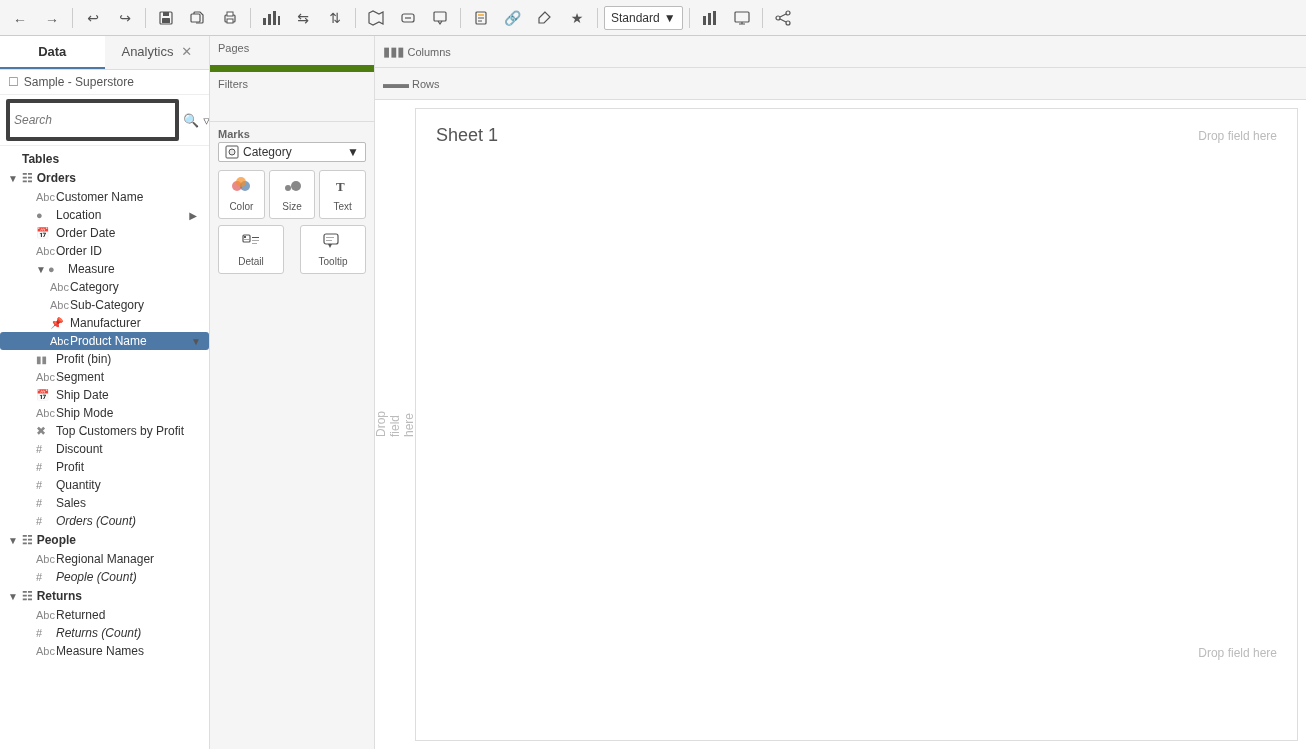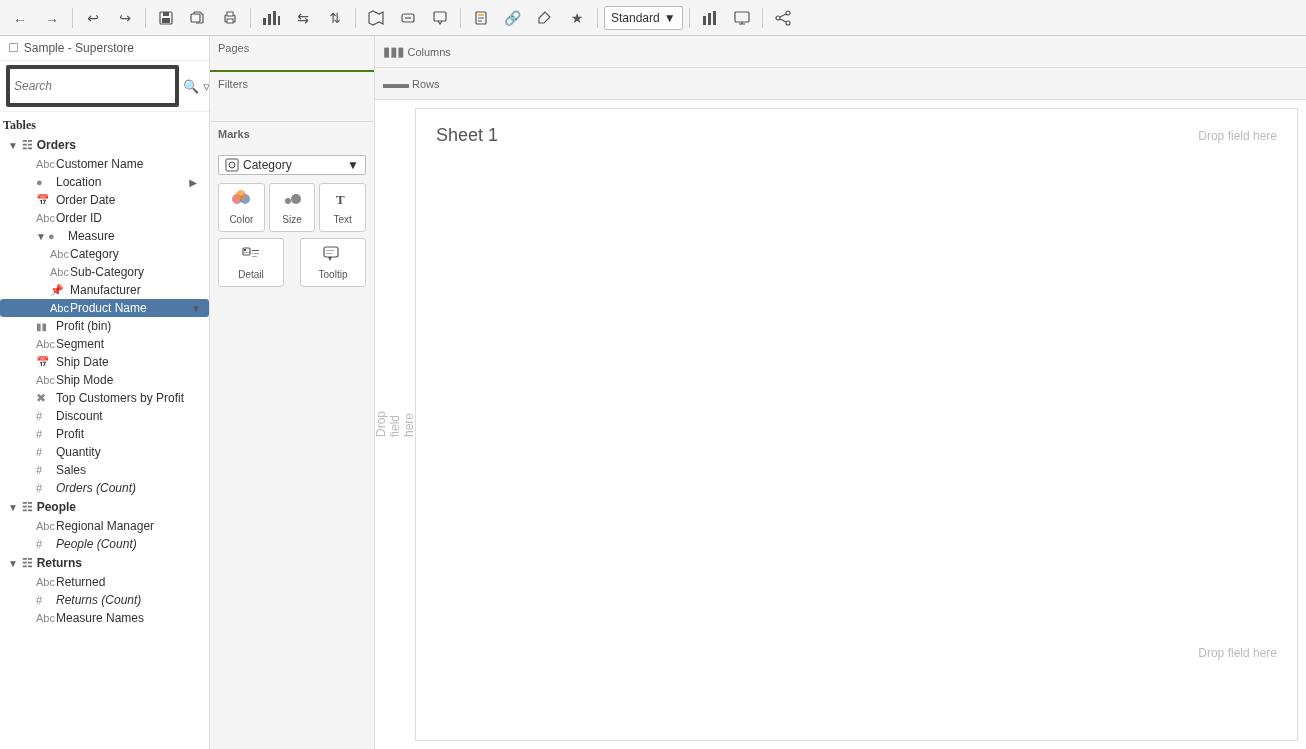--- a/index.html
+++ b/index.html
@@ -102,25 +102,24 @@
       font-size: 12px;
       outline: none;
       font-style: italic;
     }
     .search-icon-btn { cursor: pointer; color: #666; font-size: 13px; }
     .filter-icon-btn { cursor: pointer; color: #666; font-size: 13px; }
     .grid-icon-btn { cursor: pointer; color: #666; font-size: 13px; }
 
     
     .tables-heading {
-      padding: 6px 8px 2px 3px;
+      padding: 6px 8px 2px 22px;
       font-weight: 700;
       font-size: 12px;
       color: #333;
-      font-family: Liberation Serif, serif;
     }
 
     
     .field-list {
       flex: 1;
       overflow-y: auto;
       padding-bottom: 10px;
     }
 
     .table-group {}
@@ -187,21 +186,21 @@
       margin-bottom: 2px;
     }
 
     .marks-section {
       padding: 6px 8px;
       flex: 1;
     }
     .marks-label {
       font-size: 11px;
       color: #666;
-      margin-bottom: 15px;
+      margin-bottom: 2px;
       font-weight: 600;
     }
     .marks-dropdown {
       display: flex; align-items: center; gap: 4px;
       border: 1px solid #bbb; border-radius: 2px; background: white;
       padding: 2px 6px; cursor: pointer; font-size: 12px;
       margin-bottom: 8px;
       width: 100%;
     }
     .marks-grid {
@@ -299,21 +298,21 @@
       top: 16px;
       left: 20px;
       font-size: 18px;
       color: #555;
       font-weight: 400;
     }
 
     
     .pages-shelf {
       padding: 6px 8px;
-      border-bottom: 2px solid #4d7c0f;
+      border-bottom: 7px solid #4d7c0f;
       font-size: 11px;
       color: #666;
       background: #f5f5f5;
       min-height: 36px;
     }
     .filters-shelf {
       padding: 6px 8px;
       border-bottom: 1px solid #ddd;
       font-size: 11px;
       color: #666;
@@ -424,20 +423,29 @@
         <line x1="5" y1="7" x2="11" y2="4" stroke="#555" stroke-width="1.2"></line>
         <line x1="5" y1="9" x2="11" y2="12" stroke="#555" stroke-width="1.2"></line>
       </svg>
   </button>
 </div>
 
 <div class="main-layout">
 
   <div class="sidebar">
 
+    <div class="sidebar-tabs">
+      <div class="sidebar-tab active">
+        <span>Data</span>
+      </div>
+      <div class="sidebar-tab">
+        <span>Analytics</span>
+        <span class="sidebar-tab-close">✕</span>
+      </div>
+    </div>
 
     <div class="datasource-row">
       <span class="db-icon">☐</span>
       <span>Sample - Superstore</span>
     </div>
 
     <div class="search-bar">
       <input class="search-input" type="text" placeholder="Search" style="">
       <span class="search-icon-btn">🔍</span>
       <span class="filter-icon-btn">▿</span>

